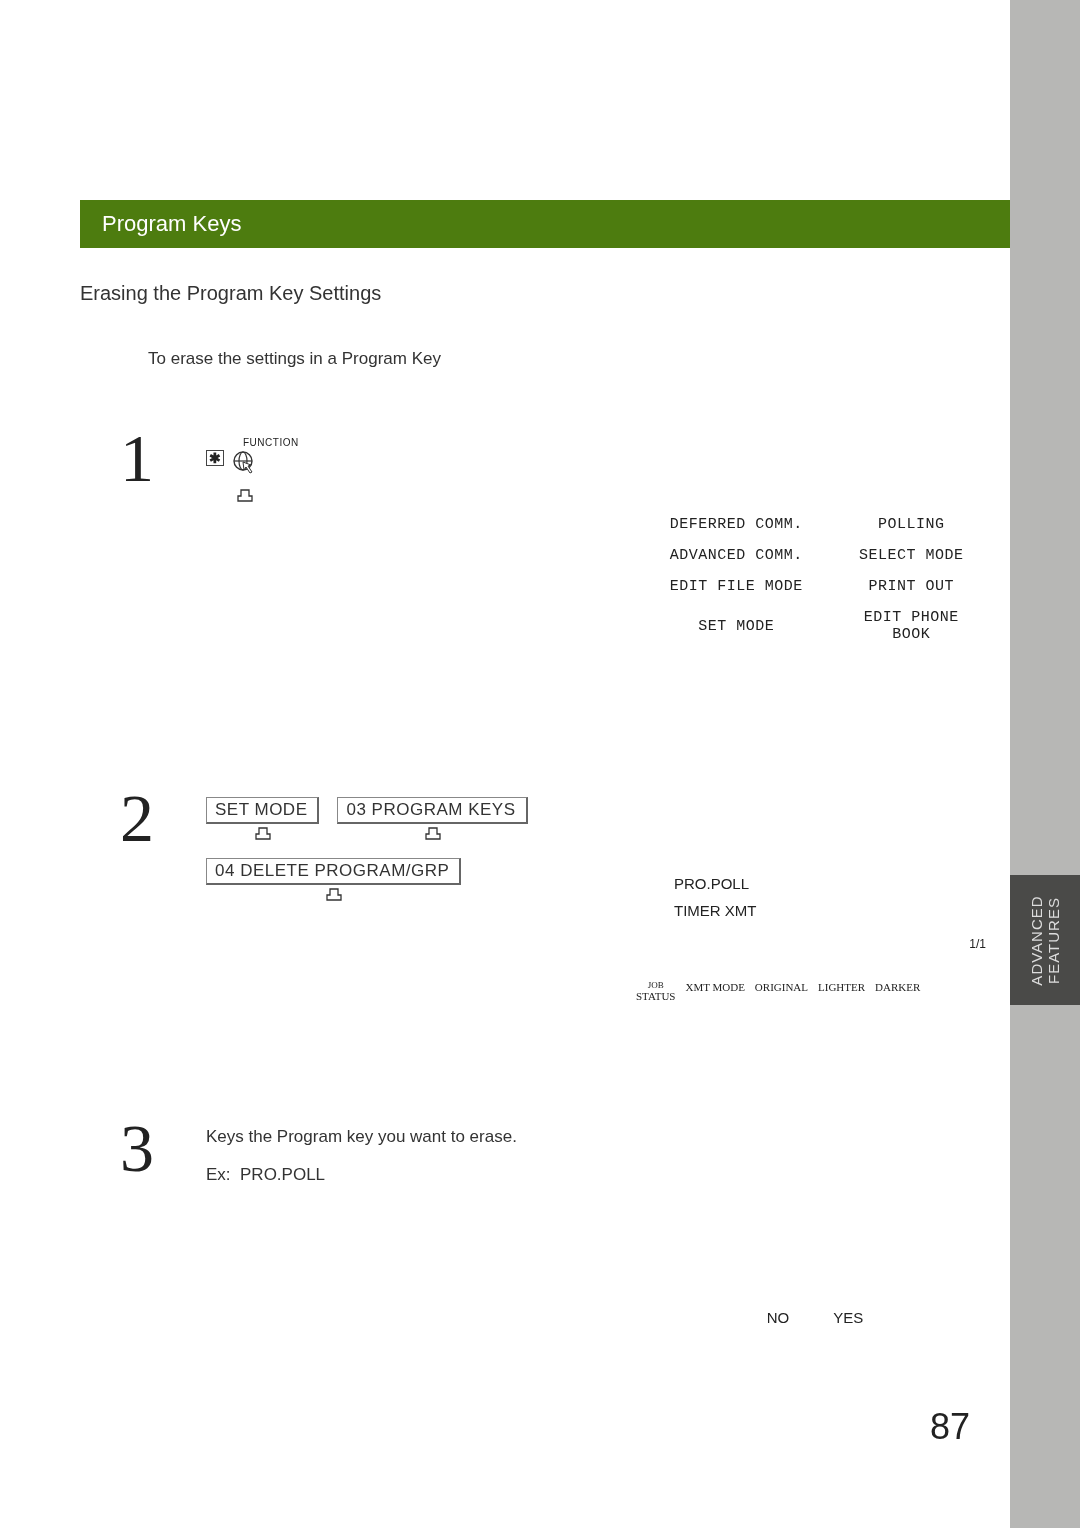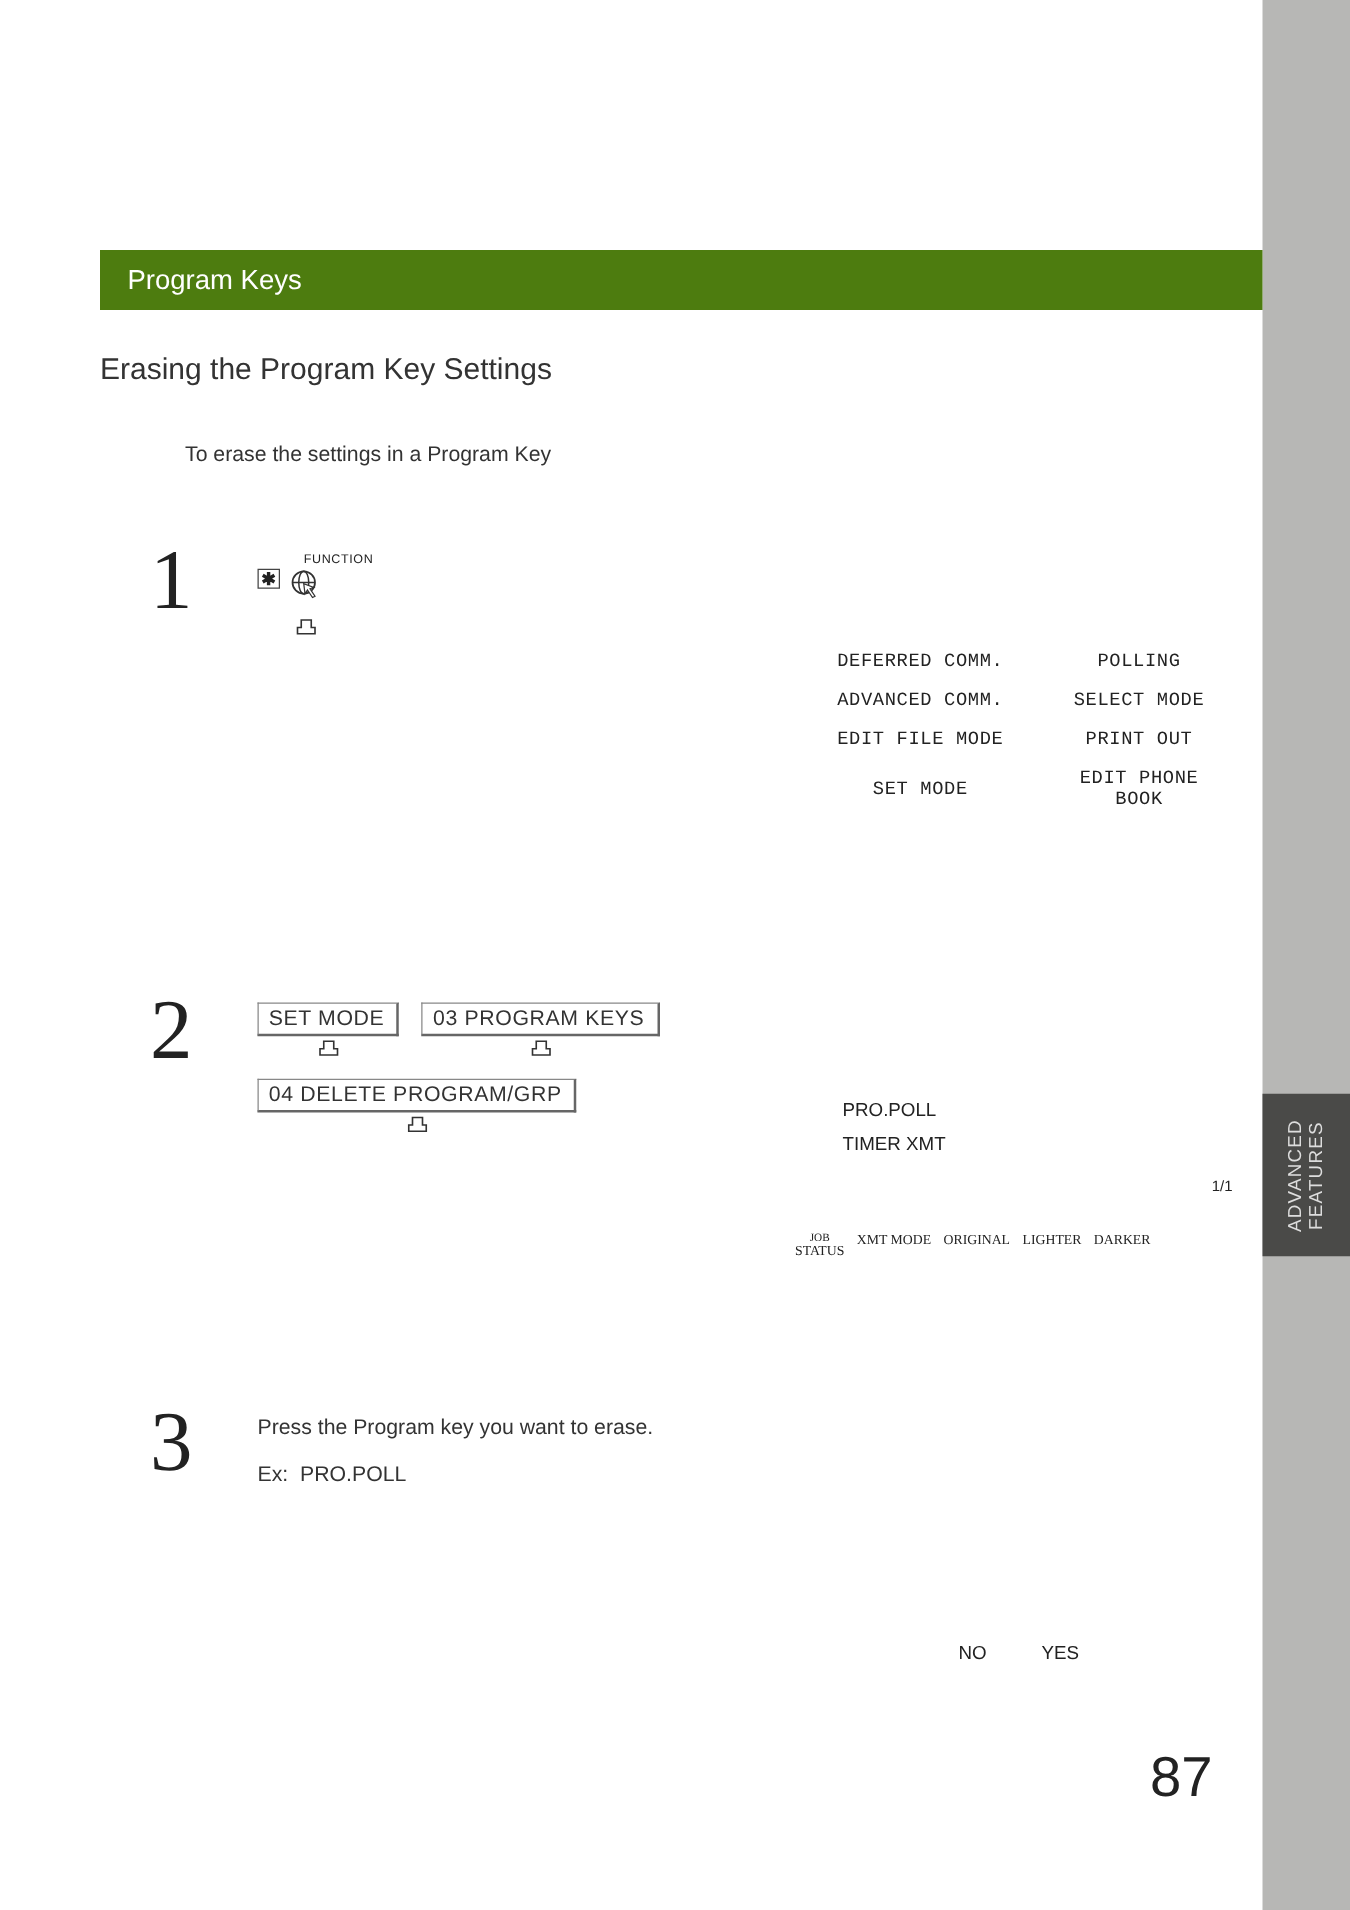--- a/index.html
+++ b/index.html
@@ -54,21 +54,21 @@
     background: #4d7c0f;
     display: flex;
     align-items: center;
     padding-left: 22px;
     color: #fff;
     font-size: 22px;
     font-weight: 400;
   }
   .subtitle {
     margin-top: 34px;
-    font-size: 24px;
+    font-size: 20px;
     color: #333;
   }
   .intro {
     margin-top: 44px;
     margin-left: 68px;
     font-size: 17px;
     color: #333;
   }
   .step {
     position: relative;
@@ -181,21 +181,21 @@
     width:350px;
     font-size:15px;
     display:flex;
     gap:44px;
     justify-content:center;
   }
   .page-num {
     position:absolute;
     right:110px;
     bottom:80px;
-    font-size:45px;
+    font-size:36px;
     font-family: Arial, sans-serif;
     color:#222;
   }
 </style>
 </head>
 <body>
 
 <div class="right-strip"></div>
 <div class="side-tab">
   <span>ADVANCED
@@ -317,21 +317,21 @@
           <div class="t"></div>
           <div>DARKER</div>
         </div>
       </div>
     </div>
   </div>
 
   <div class="step" style="margin-top:70px; min-height:260px;">
     <div class="step-num">3</div>
     <div class="step-body">
-      <div class="step3-text">Press the Program key you want to erase.</div>
+      <div class="step3-text">Keys the Program key you want to erase.</div>
       <div class="step3-text" style="margin-top:18px;">
         <span>Ex:</span>
         &nbsp;<span>PRO.POLL</span>
       </div>
     </div>
 
     <div class="step3-panel">
       <span>NO</span>
       <span>YES</span>
     </div>

